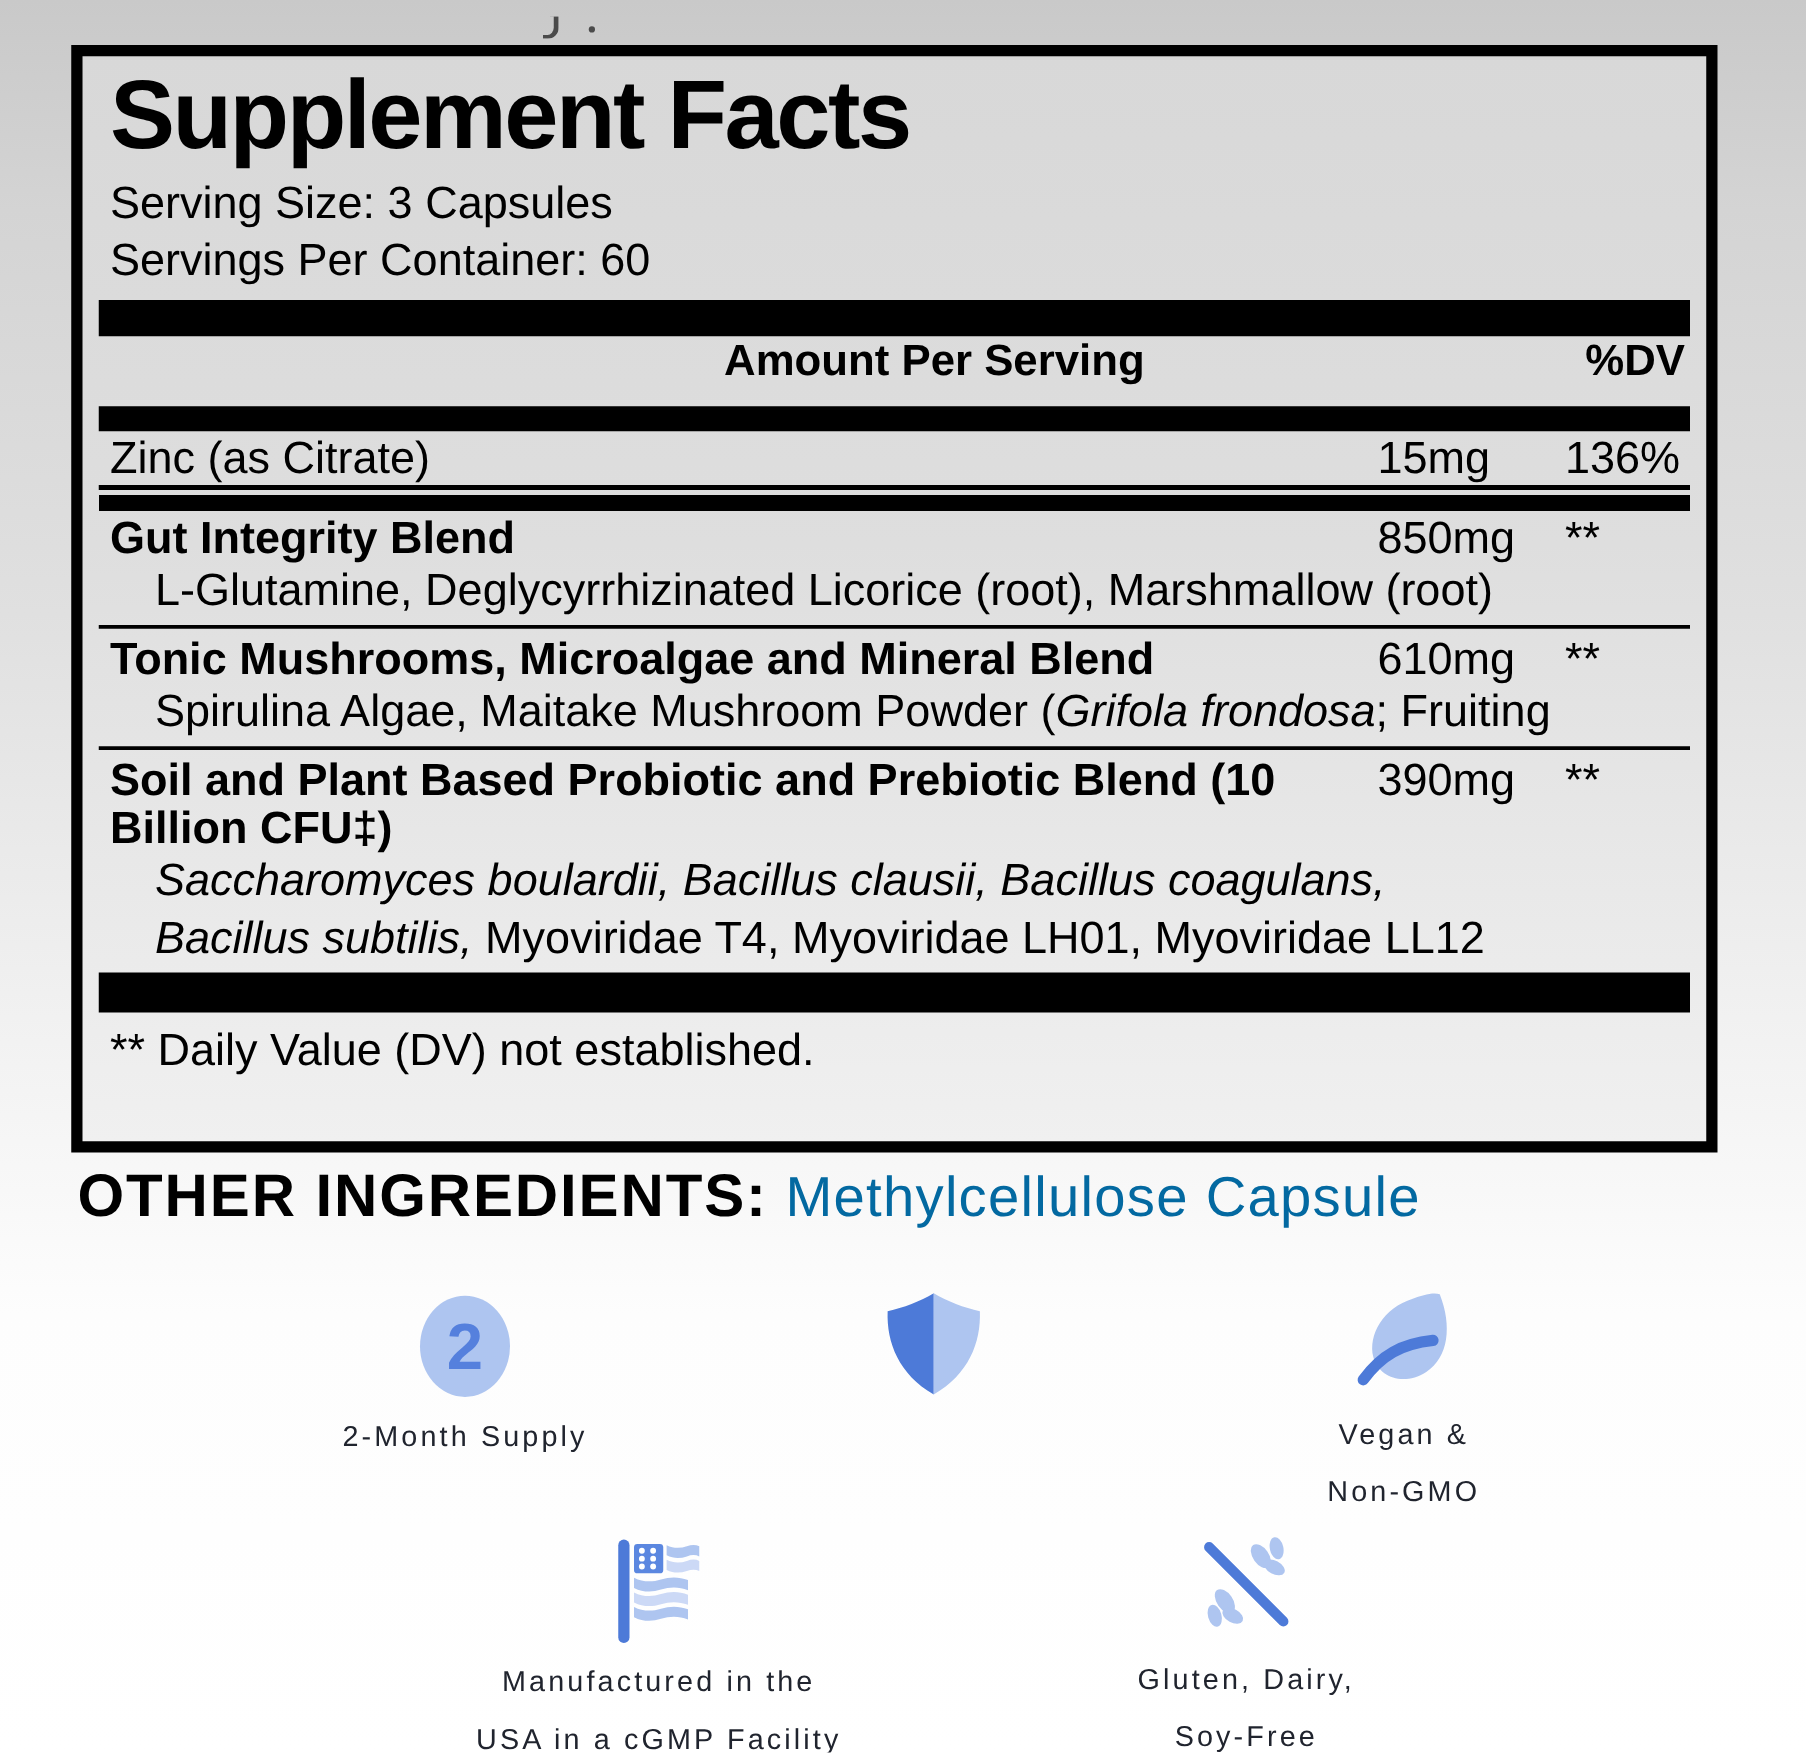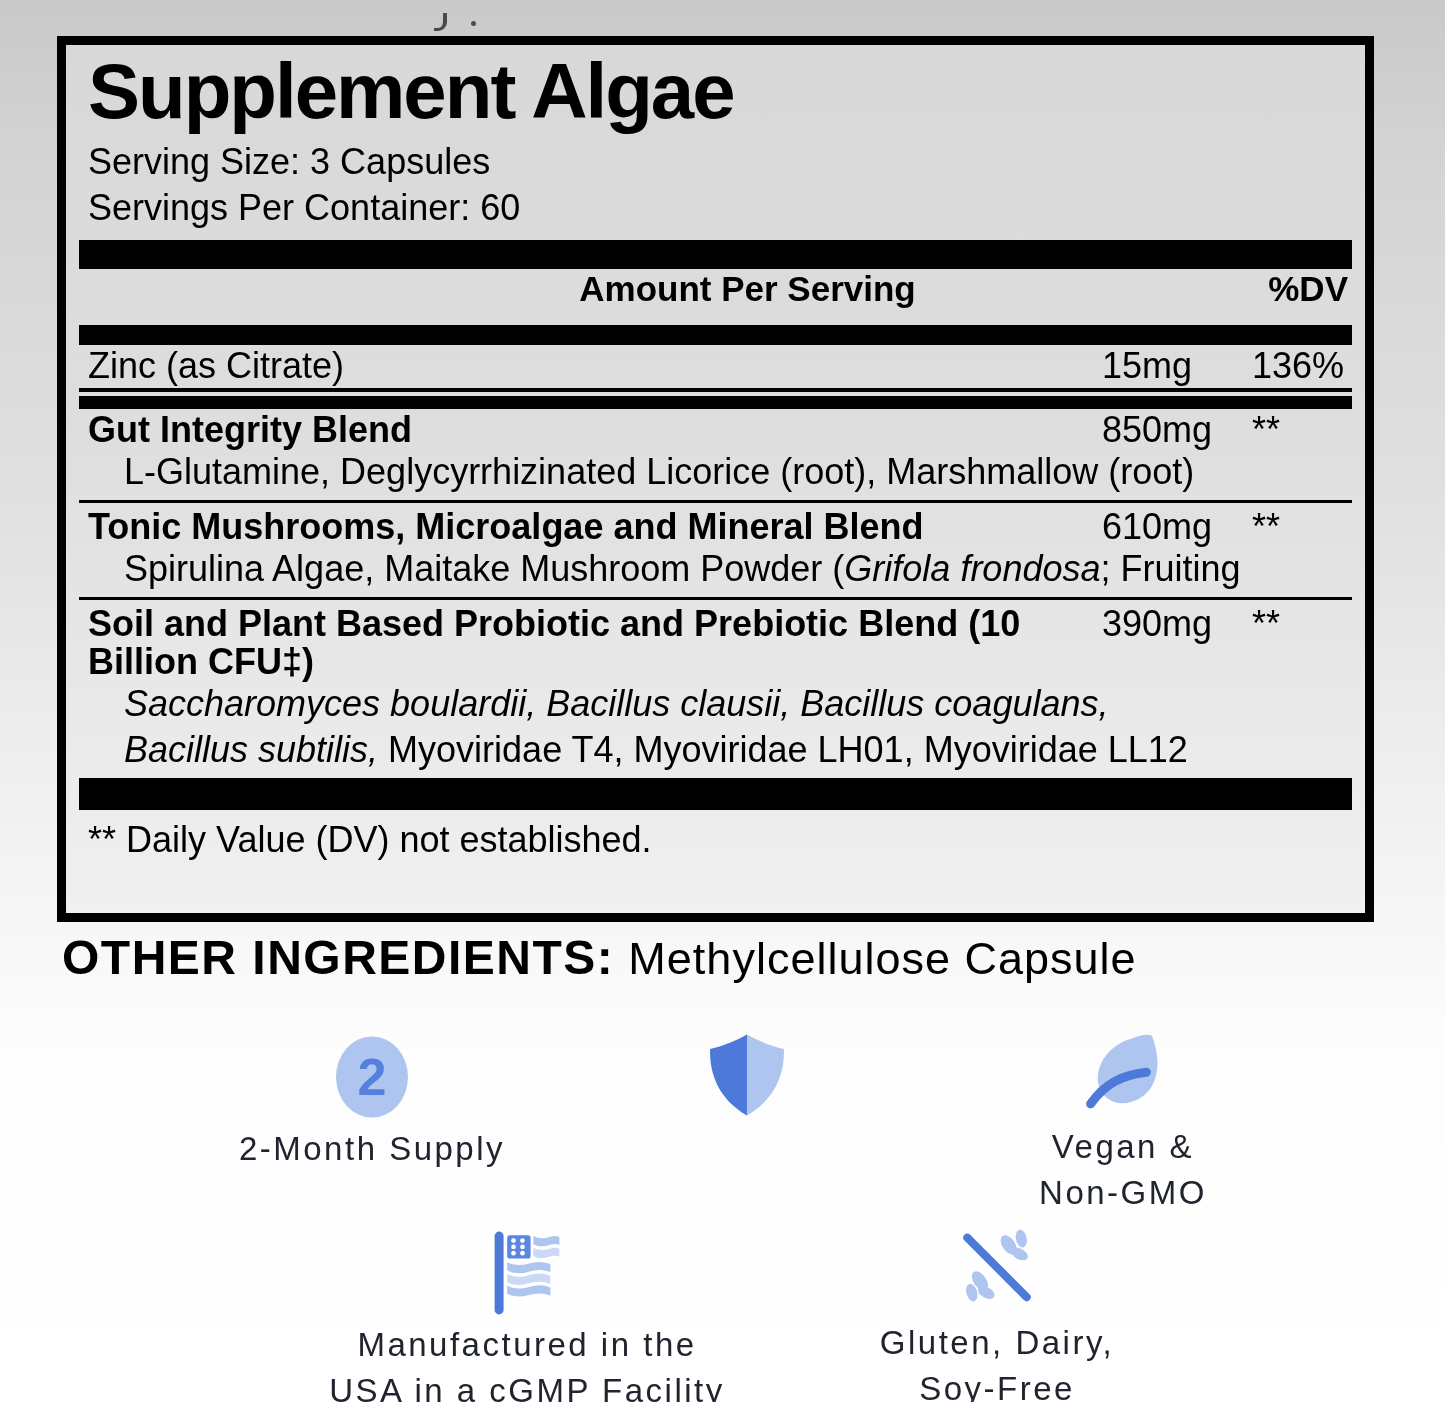--- a/index.html
+++ b/index.html
@@ -39,42 +39,42 @@
   .row .dv{width:96px;text-align:left;padding-right:4px;white-space:nowrap;}
   .sub-line{font-size:36px;line-height:44px;padding-left:45px;padding-bottom:2px;}
   .rule-thin{height:3px;background:#000;margin:4px 0 3px;}
   .rule-double{border-top:4px solid #000;padding-top:4px;height:13px;background:#000;background-clip:content-box;margin-top:2px;}
   .footnote{padding-left:9px;font-size:36px;line-height:42px;}
   .footnote.first{margin-top:9px;}
 
   
   .other-ingredients{position:absolute;left:62px;top:930px;white-space:nowrap;}
   .other-label{font-weight:700;font-size:48px;letter-spacing:1.5px;}
-  .other-value{font-size:45px;margin-left:14px;letter-spacing:1px;color:#000000;}
+  .other-value{font-size:45px;margin-left:14px;letter-spacing:1px;color:#0369a1;}
 
   
   .badge{position:absolute;width:400px;display:flex;flex-direction:column;align-items:center;}
   .badge .icon{width:90px;height:90px;}
   .badge .icon svg{width:100%;height:100%;display:block;}
-  .badge .lbl{font-size:33px;line-height:46px;letter-spacing:2.5px;color:var(--badge-text,#20242e);text-align:center;margin-top:4px;}
+  .badge .lbl{font-size:23px;line-height:46px;letter-spacing:2.5px;color:var(--badge-text,#20242e);text-align:center;margin-top:4px;}
   .badge .lbl div{white-space:nowrap;}
   .badge-1{left:172px;top:1032px;}
   .badge-2{left:547px;top:1030px;}
   .badge-3{left:923px;top:1030px;}
   .badge-4{left:327px;top:1228px;}
   .badge-5{left:797px;top:1226px;}
 </style>
 </head>
 <body>
 
 <span class="speck-a"></span>
 <span class="speck-b"></span>
 
 <section class="facts-panel">
-  <h1 class="facts-title">Supplement Algae</h1>
+  <h1 class="facts-title">Supplement Facts</h1>
   <div class="serving-line first">Serving Size: 3 Capsules</div>
   <div class="serving-line">Servings Per Container: 60</div>
 
   <div class="bar bar-xl"></div>
 
   <div class="header-row">
     <span class="hdr-amount">Amount Per Serving</span>
     <span class="hdr-dv">%DV</span>
   </div>
 

